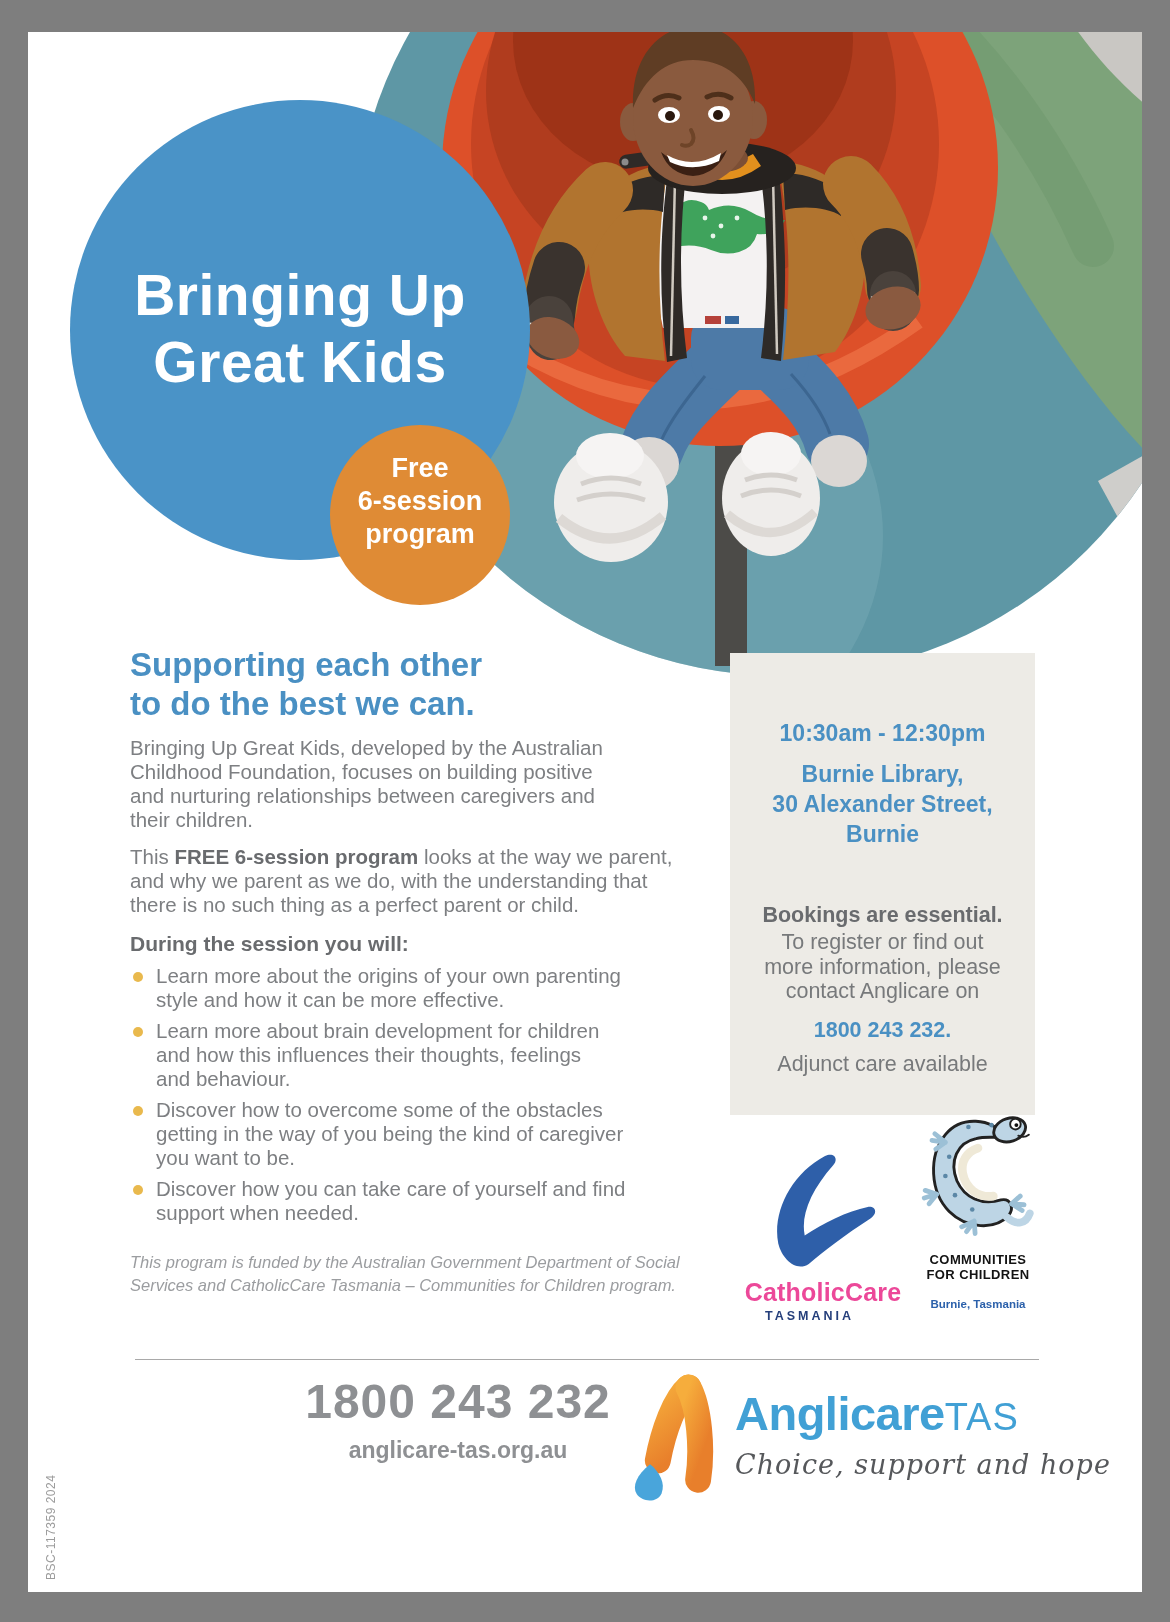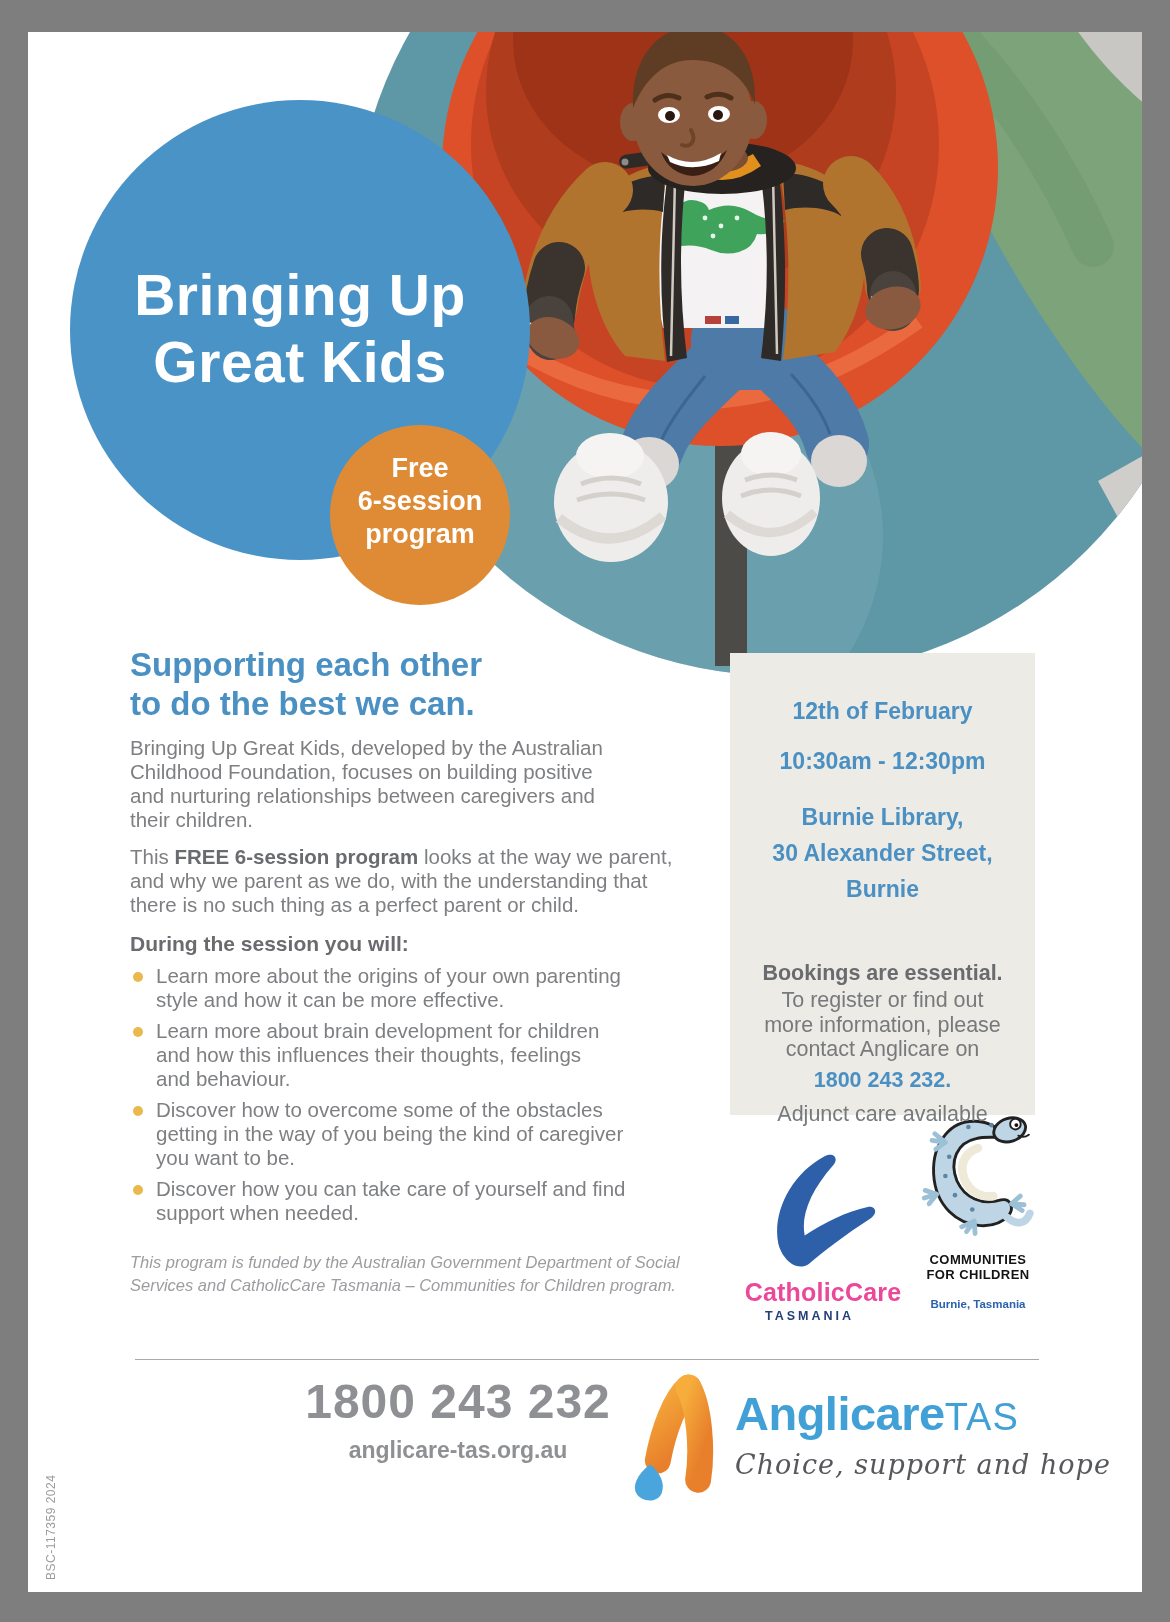--- a/index.html
+++ b/index.html
@@ -69,24 +69,24 @@
   }
 
   
   .event-box{
     position:absolute;left:702px;top:621px;width:305px;height:462px;
     background:#edebe6;z-index:4;text-align:center;
     box-sizing:border-box;padding-top:44px;
   }
   .ev-blue{font-size:23px;line-height:28px;font-weight:700;color:#4a90c3;}
   .ev-time{margin-top:22px;}
-  .ev-venue{margin-top:24px;line-height:36px;}
+  .ev-venue{margin-top:12px;line-height:30px;}
   .ev-bold-gray{margin-top:53px;font-size:21.5px;line-height:26px;font-weight:700;color:#696b6e;}
   .ev-gray{margin-top:2px;font-size:21.5px;line-height:24.5px;color:#77797b;}
-  .ev-phone{margin-top:5px;font-size:21.5px;line-height:26px;font-weight:700;color:#4a90c3;}
+  .ev-phone{margin-top:13px;font-size:21.5px;line-height:26px;font-weight:700;color:#4a90c3;}
   .ev-adjunct{margin-top:8px;font-size:21.5px;line-height:26px;color:#77797b;}
 
   
   .cc-logo{position:absolute;left:695px;top:1118px;width:200px;text-align:center;z-index:2;}
   .cc-name{font-size:25px;font-weight:700;color:#ec4899;letter-spacing:0.2px;margin-top:4px;}
   .cc-region{font-size:12.5px;font-weight:700;color:#253f7b;letter-spacing:3px;margin-top:2px;text-align:left;padding-left:42px;}
   .cfc-logo{position:absolute;left:880px;top:1072px;width:140px;text-align:center;z-index:2;}
   .cfc-line1{font-size:13px;font-weight:800;color:#131313;letter-spacing:0.4px;margin-top:2px;}
   .cfc-line2{font-size:13px;font-weight:800;color:#131313;letter-spacing:0.4px;}
   .cfc-loc{font-size:11.5px;font-weight:700;color:#2c61ab;margin-top:16px;}
@@ -259,21 +259,20 @@
         <span class="dot"></span>
         <span class="btext preline">Discover how you can take care of yourself and find
 support when needed.</span>
       </div>
     </div>
     <p class="funding preline">This program is funded by the Australian Government Department of Social
 Services and CatholicCare Tasmania – Communities for Children program.</p>
   </div>
 
   <div class="event-box">
-    <div class="ev-blue">12th of February</div>
     <div class="ev-blue ev-time">10:30am - 12:30pm</div>
     <div class="ev-blue ev-venue preline">Burnie Library,
 30 Alexander Street,
 Burnie</div>
     <div class="ev-bold-gray">Bookings are essential.</div>
     <div class="ev-gray preline">To register or find out
 more information, please
 contact Anglicare on</div>
     <div class="ev-phone">1800 243 232.</div>
     <div class="ev-adjunct">Adjunct care available</div>

